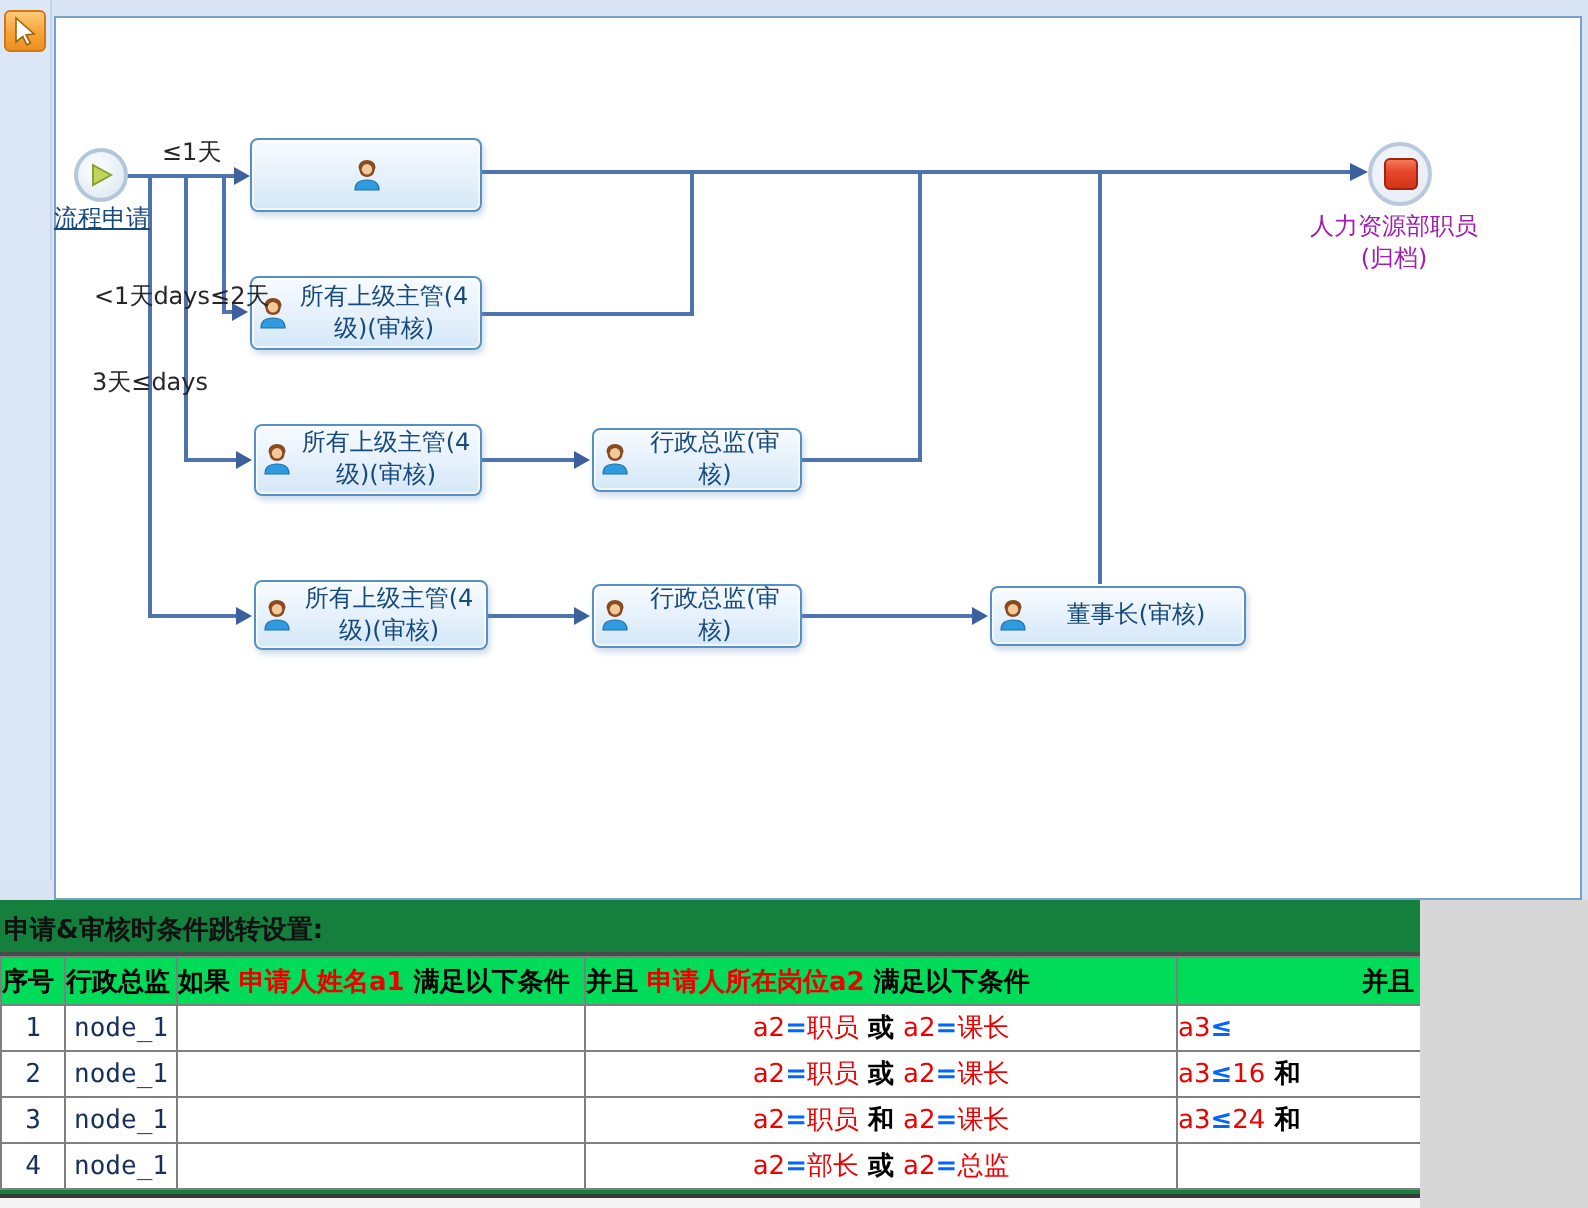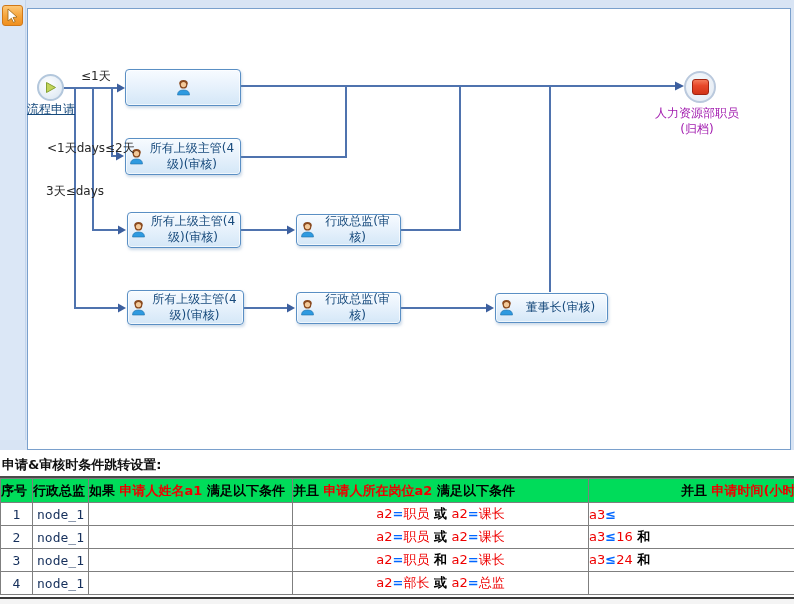--- a/index.html
+++ b/index.html
@@ -21,40 +21,40 @@
     background:linear-gradient(180deg,#f7fbff 0%,#e8f2fc 45%,#d4e7f7 100%);
     box-shadow:inset 0 0 0 1px rgba(255,255,255,.65), 1px 2px 3px rgba(110,150,190,.35);
     font-size:12px;color:#174a7c;text-align:center;line-height:1.3;}
   .fnode .ptxt{flex:1;}
   .n1{left:125px;top:69px;width:116px;height:37px;}
   .n2{left:125px;top:138px;width:116px;height:37px;}
   .n3{left:127px;top:212px;width:114px;height:36px;}
   .n4{left:127px;top:290px;width:117px;height:35px;}
   .n5{left:296px;top:214px;width:105px;height:32px;}
   .n6{left:296px;top:292px;width:105px;height:32px;}
-  .n7{left:495px;top:293px;width:113px;height:30px;}
+  .n7{left:495px;top:293px;width:128px;height:30px;}
 
   .start-node{position:absolute;left:37px;top:74px;width:27px;height:27px;border-radius:50%;
     border:2px solid #b3c7dc;background:radial-gradient(circle at 40% 35%,#ffffff 0%,#e3ecf5 70%,#d4e1ee 100%);
     display:flex;align-items:center;justify-content:center;box-sizing:border-box;}
   .start-label{position:absolute;left:25px;top:101px;width:52px;text-align:center;font-size:12px;color:#174a7c;text-decoration:underline;}
   .end-node{position:absolute;left:684px;top:71px;width:32px;height:32px;border-radius:50%;
     border:2px solid #bac9dd;background:radial-gradient(circle at 40% 35%,#f6f9fc 0%,#e3eaf3 100%);
     display:flex;align-items:center;justify-content:center;box-sizing:border-box;}
   .end-square{width:15px;height:14px;border-radius:3px;border:1px solid #a12410;
     background:linear-gradient(180deg,#f47a5a 0%,#e8482a 40%,#d23418 100%);}
   .end-label{position:absolute;left:650px;top:106px;width:94px;text-align:center;font-size:12px;color:#a21caf;line-height:1.3;}
 
   .edge-label{position:absolute;font-size:12px;color:#262626;white-space:nowrap;}
   .el1{left:81px;top:68px;}
   .el2{left:47px;top:140px;}
   .el3{left:46px;top:183px;}
 
   
-  .panel{position:absolute;left:0;top:450px;width:794px;height:154px;background:#ffffff;overflow:hidden;}
+  .panel{position:absolute;left:0;top:450px;width:710px;height:154px;background:#15803d;overflow:hidden;}
   .panel-title{position:absolute;left:2px;top:6px;font-size:13px;font-weight:bold;color:#111;}
   .panel-sep{position:absolute;left:0;top:26px;width:794px;height:2px;background:#4a4a4a;}
   .cond-table{position:absolute;left:0;top:28px;width:1000px;border-collapse:collapse;table-layout:fixed;background:#fff;}
   .cond-table td{border:1px solid #7f7f7f;padding:0;height:23px;font-size:13px;overflow:hidden;white-space:nowrap;box-sizing:border-box;}
   .cond-table tr.hdr td{background:#00dc5a;font-weight:bold;color:#000;text-align:left;height:24px;}
   .cond-table td.c1{width:32px;text-align:center;}
   .cond-table td.c2{width:56px;text-align:center;}
   .cond-table td.c3{width:204px;}
   .cond-table td.c4{width:296px;text-align:center;}
   .cond-table td.c5{width:412px;text-align:left;}

